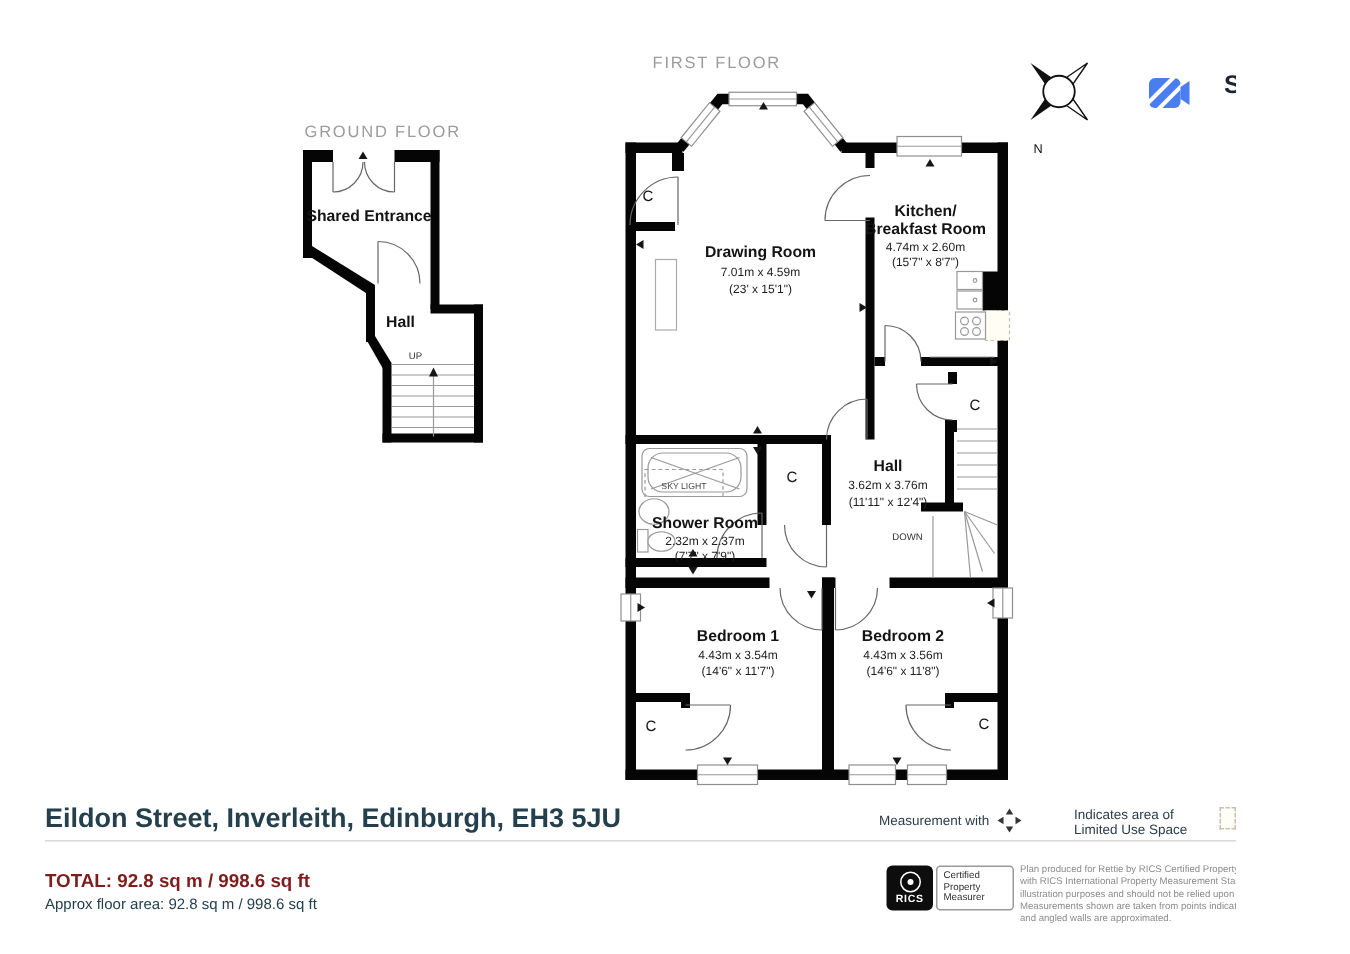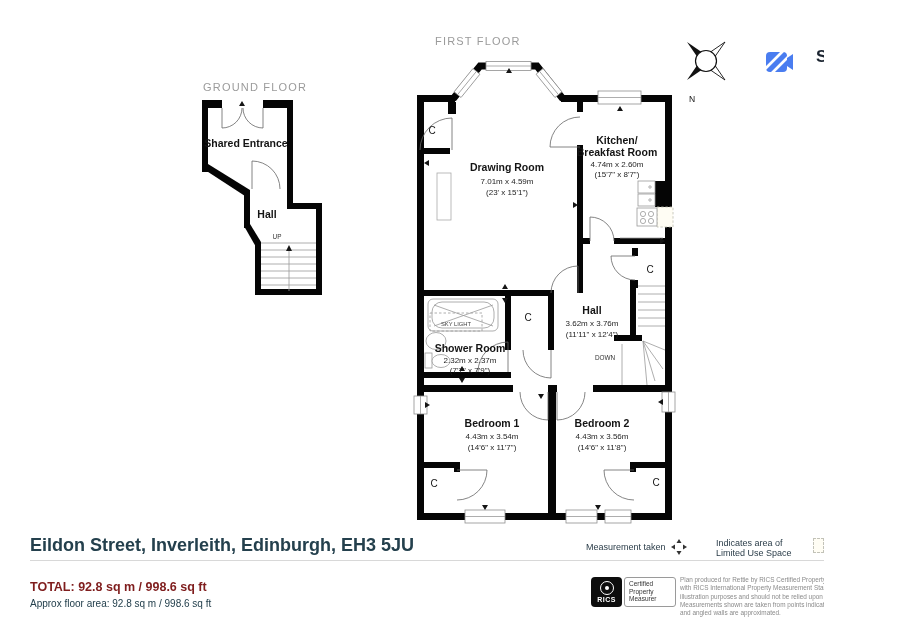--- a/index.html
+++ b/index.html
@@ -303,21 +303,21 @@
     </svg>
     <div class="brand-texts">
       <span class="brand-name">SkyReel</span>
       <span class="brand-sub">MEDIA</span>
     </div>
   </div>
 
   <div class="f-address">Eildon Street, Inverleith, Edinburgh, EH3 5JU</div>
 
   <div class="legend-measure">
-    <span>Measurement taken</span>
+    <span>Measurement with</span>
     <svg width="18" height="18" viewBox="0 0 18 18">
       <polygon points="9,1 6.5,5 11.5,5" fill="#333"></polygon>
       <polygon points="9,17 6.5,13 11.5,13" fill="#333"></polygon>
       <polygon points="1,9 5,6.5 5,11.5" fill="#333"></polygon>
       <polygon points="17,9 13,6.5 13,11.5" fill="#333"></polygon>
     </svg>
   </div>
 
   <div class="legend-limited">
     <span>Indicates area of  Limited Use Space</span>

